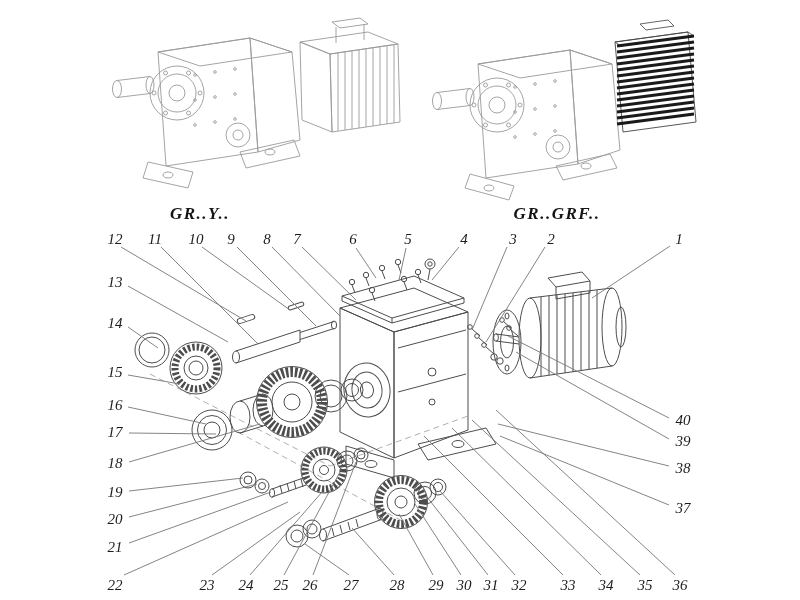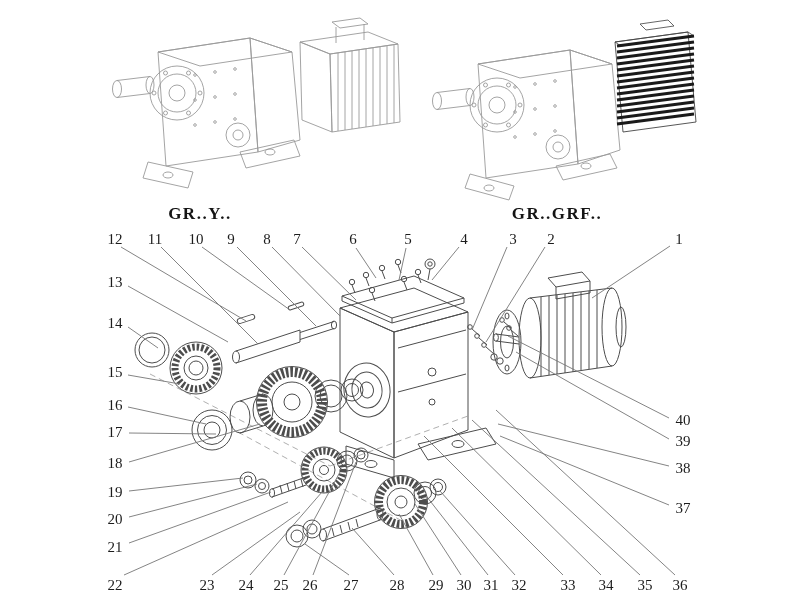--- a/index.html
+++ b/index.html
@@ -1,17 +1,17 @@
 <!DOCTYPE html>
 <html><head>
 <meta charset="utf-8">
 <style>
   html,body{margin:0;padding:0;background:#ffffff;}
   .page{position:relative;width:800px;height:600px;background:#ffffff;overflow:hidden;
-        font-family:"Liberation Serif",serif;}
+        font-family:"Liberation Serif",serif;font-style:italic;}
   svg{display:block;}
   .model-label{font-family:"Liberation Serif",serif;font-size:17px;font-weight:bold;
                letter-spacing:1.5px;fill:#141414;}
   .callout-text{font-family:"Liberation Serif",serif;font-size:15px;fill:#1c1c1c;}
 </style>
 </head>
 <body>
 
 <div class="page">
 <svg width="800" height="600" viewBox="0 0 800 600">

